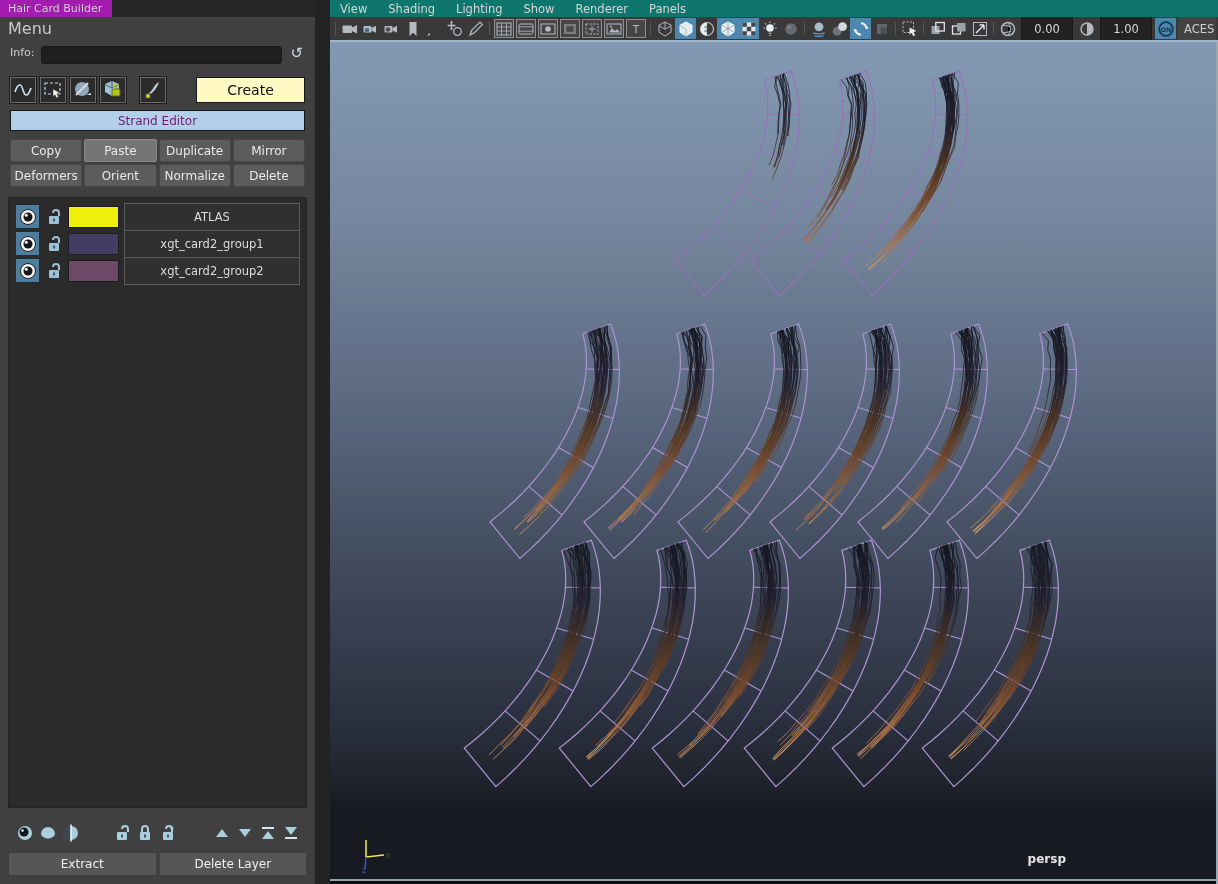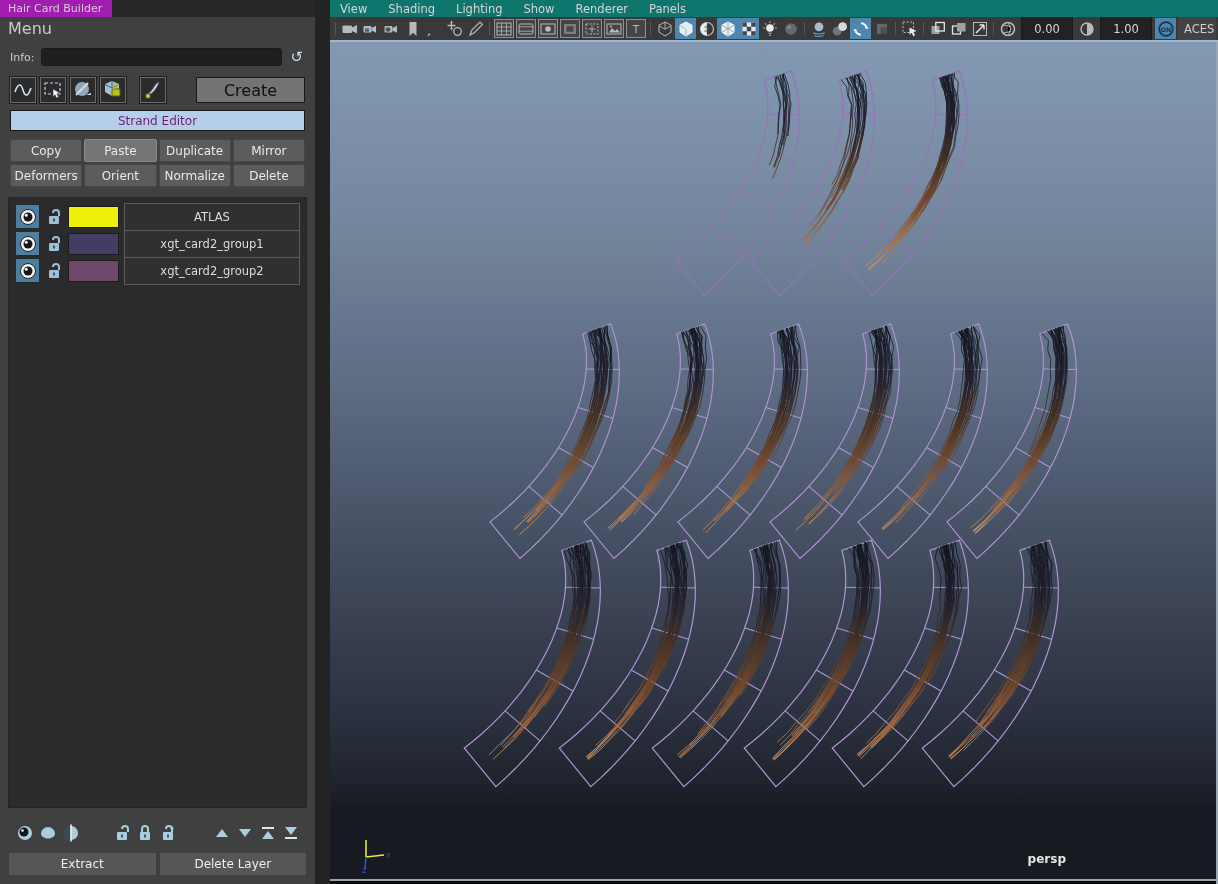--- a/index.html
+++ b/index.html
@@ -7,31 +7,31 @@
               font-family:"DejaVu Sans","Liberation Sans",sans-serif; font-size:12px; }
   #app { position:relative; width:1218px; height:884px; display:flex; }
 
   
   #left-panel { width:315px; height:884px; background:#404040; display:flex; flex-direction:column; }
   .tabbar { height:17px; background:#272727; display:flex; }
   .tab { background:#a21caf; color:#cfcfcf; font-size:11px; padding:2px 10px 1px 8px; }
   .menurow { height:17px; background:#404040; color:#c8c8c8; font-size:16px; padding:2px 0 0 8px; }
   .panel-body { flex:1; display:flex; flex-direction:column; padding:8px 8px 6px 8px; min-height:0; }
 
-  .info-row { display:flex; align-items:center; gap:6px; height:22px; margin:4px 2px 0 2px; }
+  .info-row { display:flex; align-items:flex-start; gap:6px; height:22px; margin:4px 2px 0 2px; }
   .info-label { color:#cccccc; font-size:11px; }
   .info-field { flex:1; height:18px; background:#1f1f1f; border-radius:3px; border:1px solid #191919; }
   .refresh { color:#c9d9e8; font-size:15px; line-height:15px; cursor:pointer; padding:0 2px; }
 
   .tools-row { display:flex; align-items:center; margin:9px 2px 0 2px; gap:4px; }
   .toolbtn { width:26px; height:26px; background:#2b2b2b; border:1px solid #6b6b6b; outline:1px solid #1d1d1d;
              display:flex; align-items:center; justify-content:center; }
   .toolbtn.gap { margin-left:10px; }
-  .create-btn { flex:1; height:26px; margin-left:26px; background:#737373; border:1px solid #16191c;
-                color:#0e0e0e; font-size:16px; display:flex; align-items:center; justify-content:center; }
+  .create-btn { flex:1; height:26px; margin-left:26px; background:#fef9c3; border:1px solid #16191c;
+                color:#0e0e0e; font-size:14px; display:flex; align-items:center; justify-content:center; }
   .strand-btn { height:21px; margin:7px 2px 0 2px; background:#b3cfe9; border:1px solid #16191c;
                 color:#701a75; font-size:12px; display:flex; align-items:center; justify-content:center; }
 
   .grid-btns { display:grid; grid-template-columns:repeat(4,1fr); gap:2px; margin:8px 2px 0 2px; }
   .gbtn { height:23px; background:#5c5c5c; border:1px solid #474747; border-radius:2px; color:#e9e9e9;
           font-size:12px; display:flex; align-items:center; justify-content:center; cursor:pointer; }
   .gbtn.active { background:#757575; border-color:#8a8a8a; }
 
   .layer-list { flex:1; margin:10px 0 8px 0; background:#2b2b2b; border:1px solid #242424; padding:5px 6px; min-height:0; }
   .layer-row { display:flex; align-items:center; gap:5px; height:27px; }

